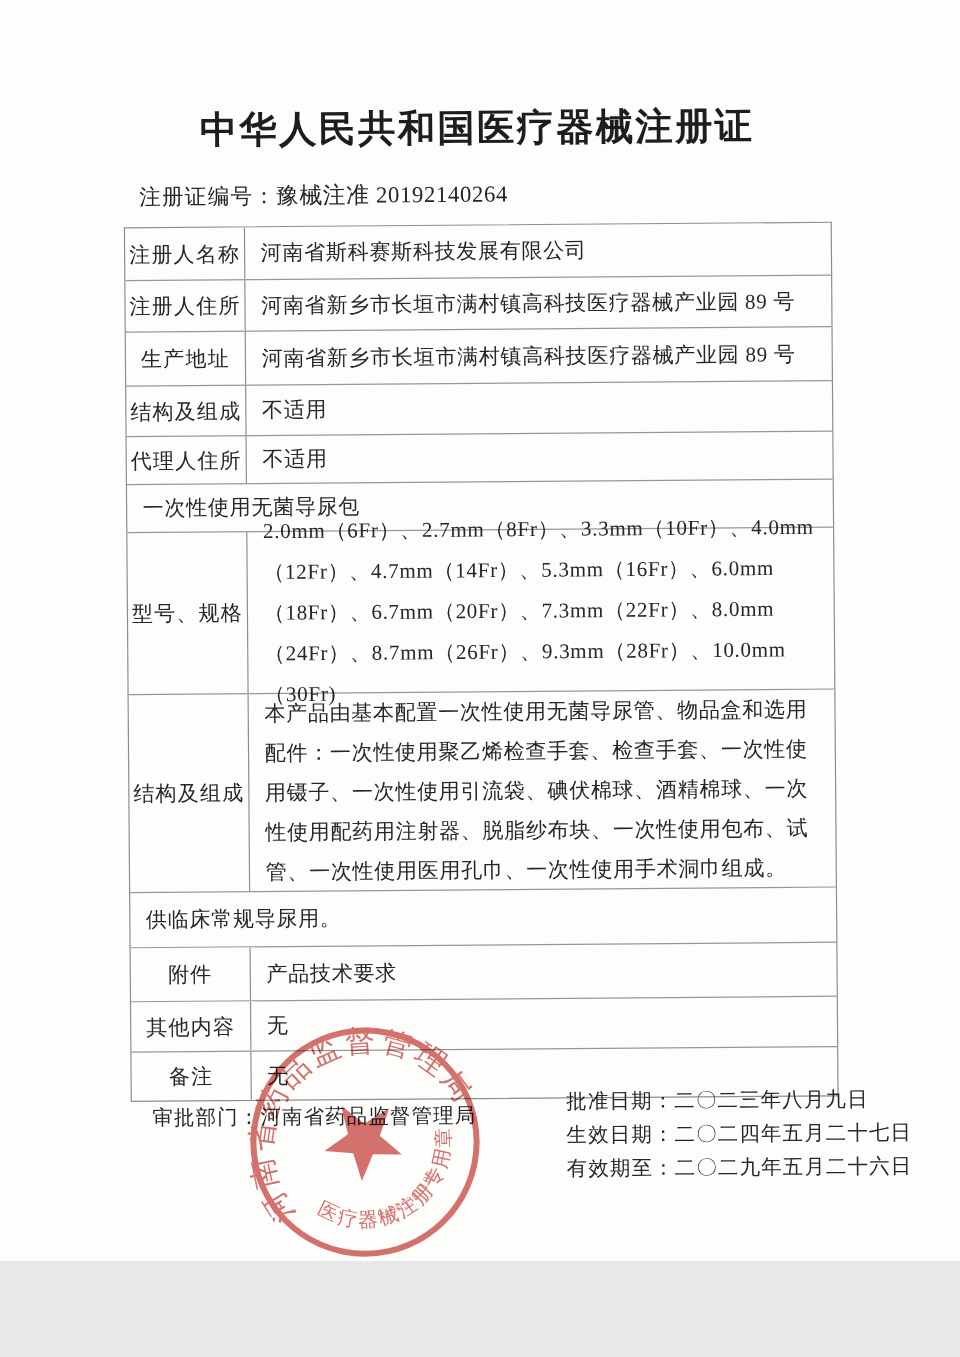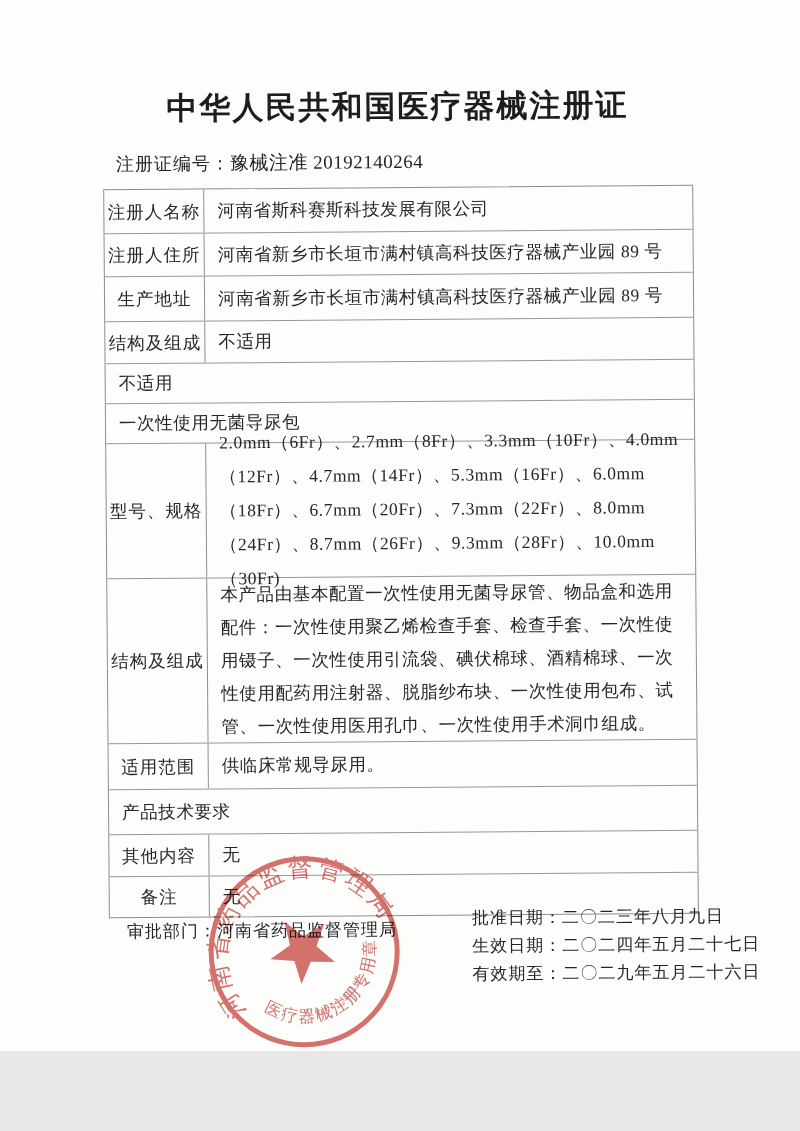--- a/index.html
+++ b/index.html
@@ -97,38 +97,39 @@
       </div>
       <div class="trow r3">
         <div class="tlabel">生产地址</div>
         <div class="tvalue">河南省新乡市长垣市满村镇高科技医疗器械产业园 89 号</div>
       </div>
       <div class="trow r4">
         <div class="tlabel">结构及组成</div>
         <div class="tvalue">不适用</div>
       </div>
       <div class="trow r5">
+        <div class="tlabel">代理人住所</div>
         <div class="tvalue">不适用</div>
       </div>
       <div class="trow r6">
         <div class="tvalue">一次性使用无菌导尿包</div>
       </div>
       <div class="trow r7">
         <div class="tlabel">型号、规格</div>
         <div class="tvalue">2.0mm（6Fr）、2.7mm（8Fr）、3.3mm（10Fr）、4.0mm（12Fr）、4.7mm（14Fr）、5.3mm（16Fr）、6.0mm（18Fr）、6.7mm（20Fr）、7.3mm（22Fr）、8.0mm（24Fr）、8.7mm（26Fr）、9.3mm（28Fr）、10.0mm（30Fr)</div>
       </div>
       <div class="trow r8">
         <div class="tlabel">结构及组成</div>
         <div class="tvalue">本产品由基本配置一次性使用无菌导尿管、物品盒和选用配件：一次性使用聚乙烯检查手套、检查手套、一次性使用镊子、一次性使用引流袋、碘伏棉球、酒精棉球、一次性使用配药用注射器、脱脂纱布块、一次性使用包布、试管、一次性使用医用孔巾、一次性使用手术洞巾组成。</div>
       </div>
       <div class="trow r9">
-        <div class="tlabel">适用范围</div>
         <div class="tvalue">供临床常规导尿用。</div>
       </div>
       <div class="trow r10">
+        <div class="tlabel">附件</div>
         <div class="tvalue">产品技术要求</div>
       </div>
       <div class="trow r11">
         <div class="tlabel">其他内容</div>
         <div class="tvalue">无</div>
       </div>
       <div class="trow r12">
         <div class="tlabel">备注</div>
         <div class="tvalue">无</div>
       </div>

